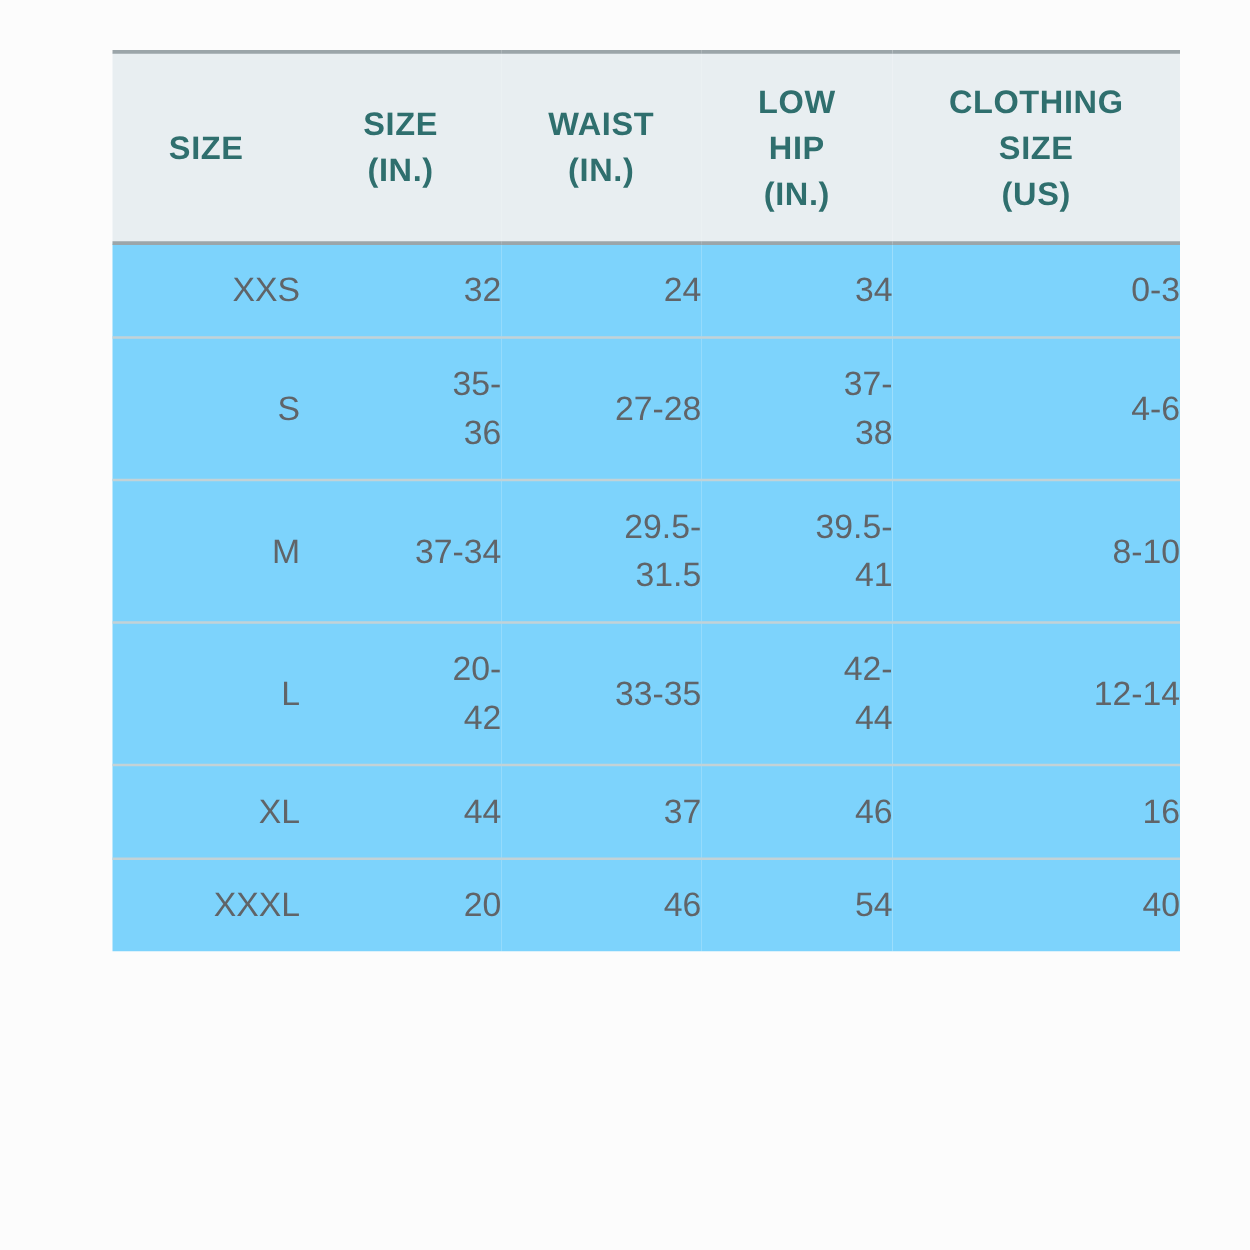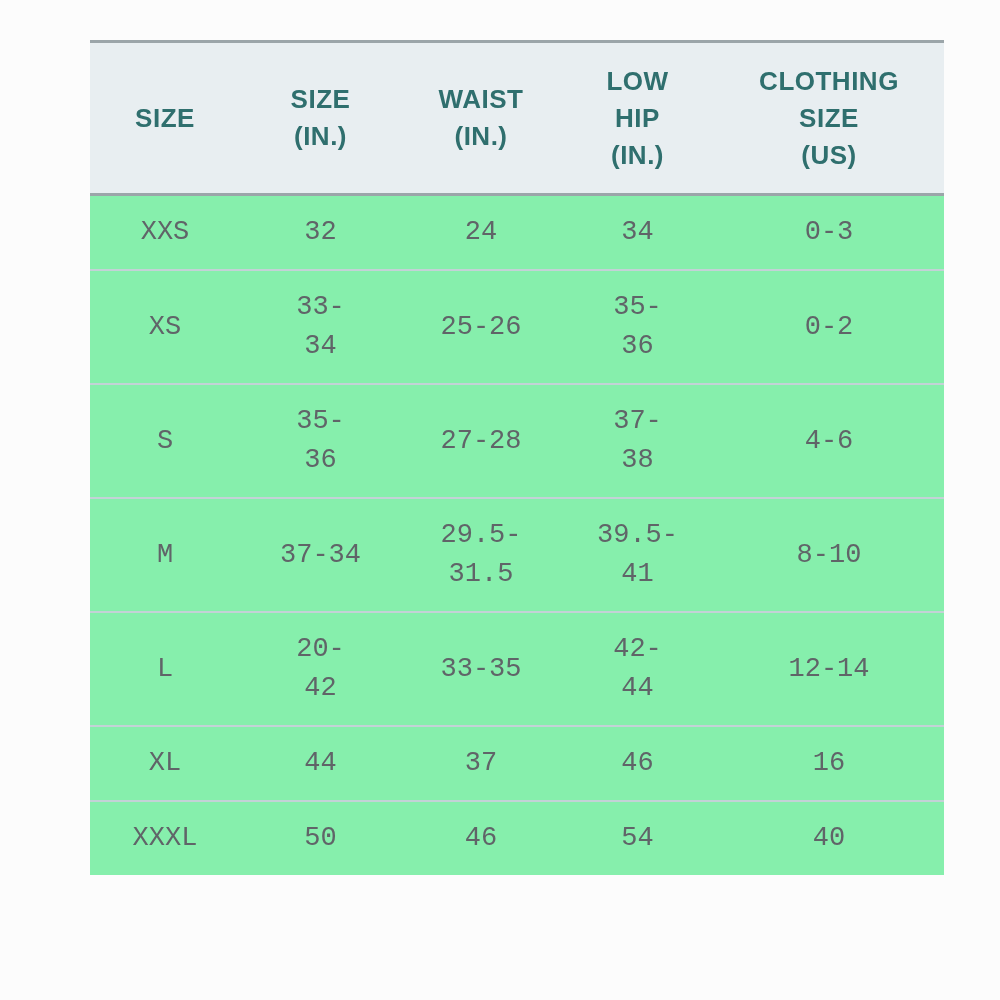--- a/index.html
+++ b/index.html
@@ -33,27 +33,26 @@
     white-space: pre-line;
     height: 150px;
     padding: 0;
     border-top: 3px solid #9ba5a9;
     border-bottom: 3px solid #9ba5a9;
   }
   tbody td {
     color: #606468;
     font-size: 27px;
     line-height: 39px;
-    text-align: center;
+    text-align: right;
     vertical-align: middle;
     white-space: pre-line;
     padding: 17px 0;
     border-bottom: 2px solid #c3d2d6;
-    background: #86efac;
-    font-family: Liberation Mono, monospace;
+    background: #7dd3fc;
   }
   tbody tr:last-child td {
     border-bottom: none;
   }
 </style>
 </head>
 <body>
 
 <div class="stage">
   <table class="size-table">
@@ -81,29 +80,20 @@
     </thead>
     <tbody>
       <tr>
         <td>XXS</td>
         <td>32</td>
         <td>24</td>
         <td>34</td>
         <td>0-3</td>
       </tr>
       <tr>
-        <td>XS</td>
-        <td>33-
-34</td>
-        <td>25-26</td>
-        <td>35-
-36</td>
-        <td>0-2</td>
-      </tr>
-      <tr>
         <td>S</td>
         <td>35-
 36</td>
         <td>27-28</td>
         <td>37-
 38</td>
         <td>4-6</td>
       </tr>
       <tr>
         <td>M</td>
@@ -125,20 +115,20 @@
       </tr>
       <tr>
         <td>XL</td>
         <td>44</td>
         <td>37</td>
         <td>46</td>
         <td>16</td>
       </tr>
       <tr>
         <td>XXXL</td>
-        <td>50</td>
+        <td>20</td>
         <td>46</td>
         <td>54</td>
         <td>40</td>
       </tr>
     </tbody>
   </table>
 </div>
 
 </body></html>

